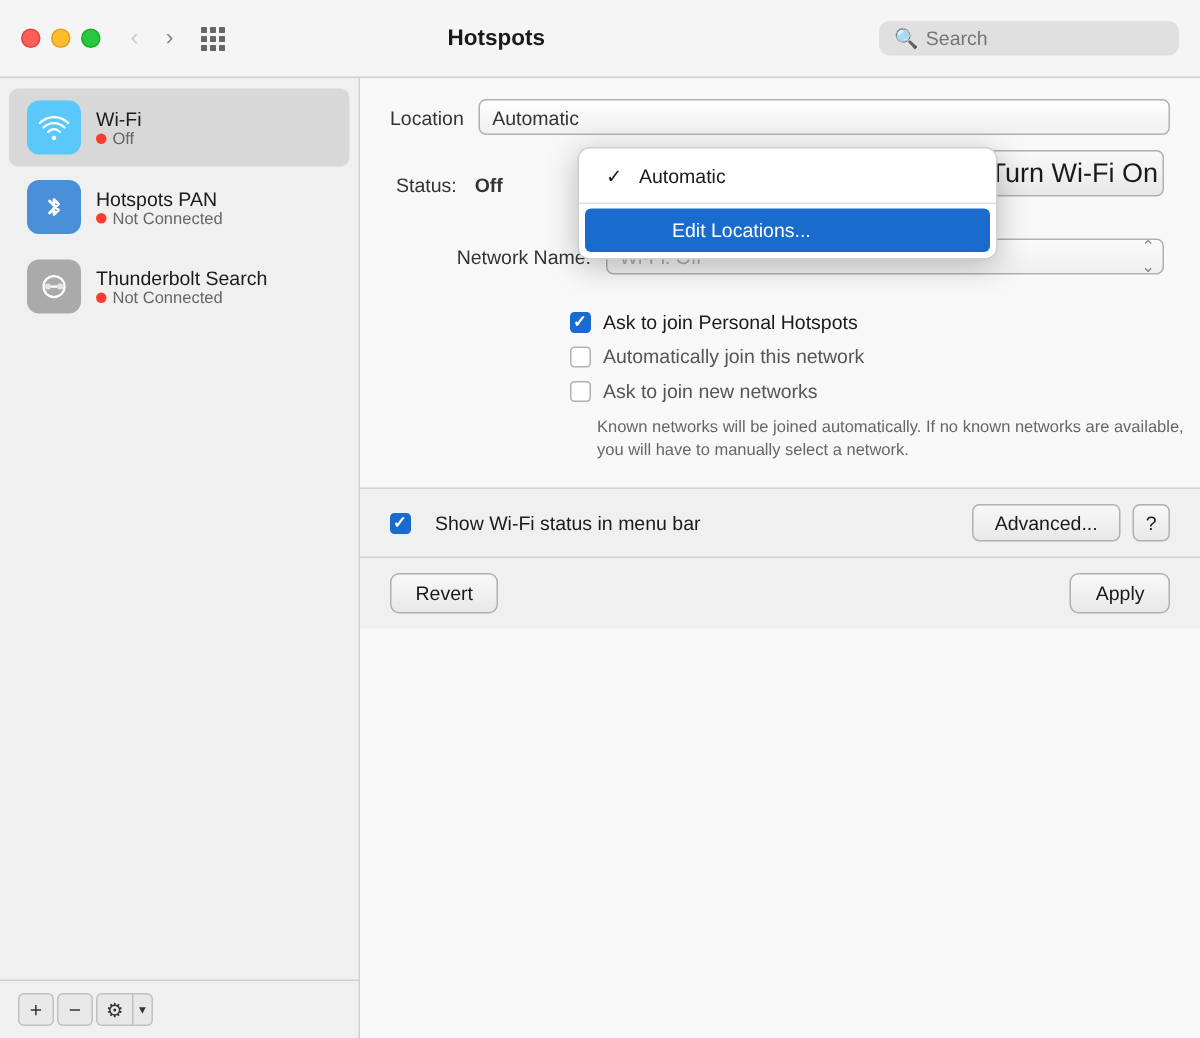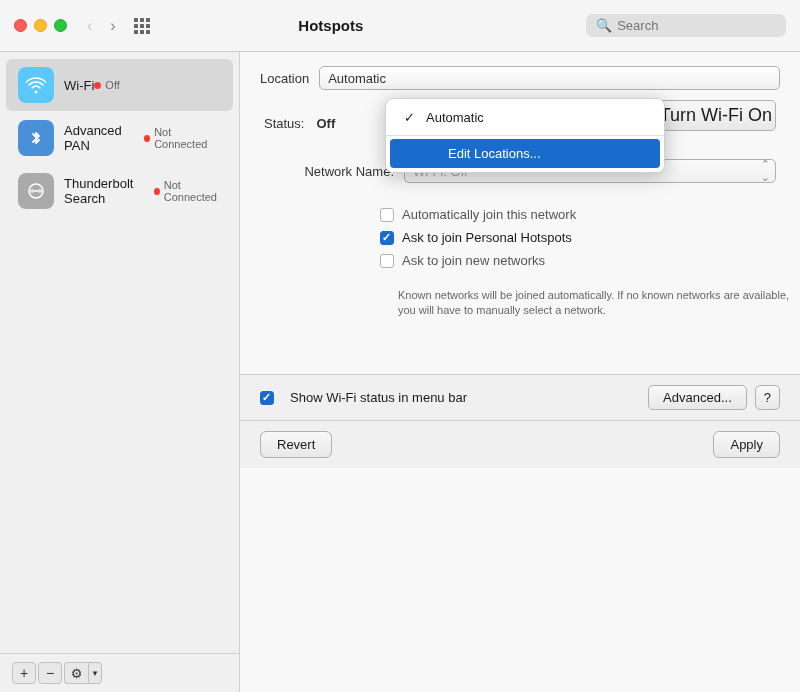--- a/index.html
+++ b/index.html
@@ -138,21 +138,21 @@
       align-items: center;
       justify-content: center;
       flex-shrink: 0;
     }
     .icon-wifi { background: #5ac8fa; }
     .icon-bt   { background: #4a90d9; }
     .icon-tb   { background: #aaa; }
 
     .sidebar-item-text {
       display: flex;
-      flex-direction: row;
+      flex-direction: column;
       justify-content: flex-end;
     }
     .sidebar-item-name {
       font-size: 13px;
       font-weight: 500;
       color: #1a1a1a;
     }
     .sidebar-item-status {
       font-size: 11px;
       color: #666;
@@ -363,33 +363,32 @@
     }
     .checkbox-row.checked .checkbox-label {
       color: #1a1a1a;
     }
 
     .help-text {
       font-size: 11px;
       color: #666;
       line-height: 1.4;
       padding-left: 158px;
-      margin-top: 12px;
+      margin-top: 2px;
       margin-bottom: 16px;
     }
 
     
     .bottom-bar {
       border-top: 1px solid #d0d0d0;
       padding: 10px 20px;
       display: flex;
       align-items: center;
       background: #f0f0f0;
       gap: 10px;
-      margin-top: 39px;
     }
 
     .show-status-row {
       display: flex;
       align-items: center;
       gap: 8px;
       flex: 1;
     }
     .show-status-label {
       font-size: 13px;
@@ -525,21 +524,21 @@
         </div>
       </div>
 
       <div class="sidebar-item">
         <div class="sidebar-icon icon-bt">
           <svg width="22" height="22" viewBox="0 0 22 22" fill="none">
             <path d="M8 7 L14 13 L11 16 L11 6 L14 9 L8 15" stroke="white" stroke-width="1.8" stroke-linecap="round" stroke-linejoin="round" fill="none"></path>
           </svg>
         </div>
         <div class="sidebar-item-text">
-          <span class="sidebar-item-name">Advanced PAN</span>
+          <span class="sidebar-item-name">Hotspots PAN</span>
           <span class="sidebar-item-status">
             <span class="status-dot"></span>
             <span>Not Connected</span>
           </span>
         </div>
       </div>
 
       <div class="sidebar-item">
         <div class="sidebar-icon icon-tb">
           <svg width="22" height="22" viewBox="0 0 22 22" fill="none">
@@ -600,28 +599,28 @@
     <div class="form-row" style="padding: 0 24px 12px 24px;">
       <span class="form-label">Network Name:</span>
       <div class="network-name-wrapper">
         <div class="network-name-display">
           <span>Wi-Fi: Off</span>
         </div>
         <span class="network-chevron">⌃<br>⌄</span>
       </div>
     </div>
 
+    <div class="checkbox-row checked">
+      <div class="blue-checkbox checked"></div>
+      <span class="checkbox-label">Ask to join Personal Hotspots</span>
+    </div>
+
     <div class="checkbox-row">
       <div class="blue-checkbox"></div>
       <span class="checkbox-label">Automatically join this network</span>
-    </div>
-
-    <div class="checkbox-row checked">
-      <div class="blue-checkbox checked"></div>
-      <span class="checkbox-label">Ask to join Personal Hotspots</span>
     </div>
 
     <div class="checkbox-row">
       <div class="blue-checkbox"></div>
       <span class="checkbox-label">Ask to join new networks</span>
     </div>
 
     <div class="help-text">Known networks will be joined automatically. If no known networks are available, you will have to manually select a network.</div>
 
     <div class="bottom-bar">

